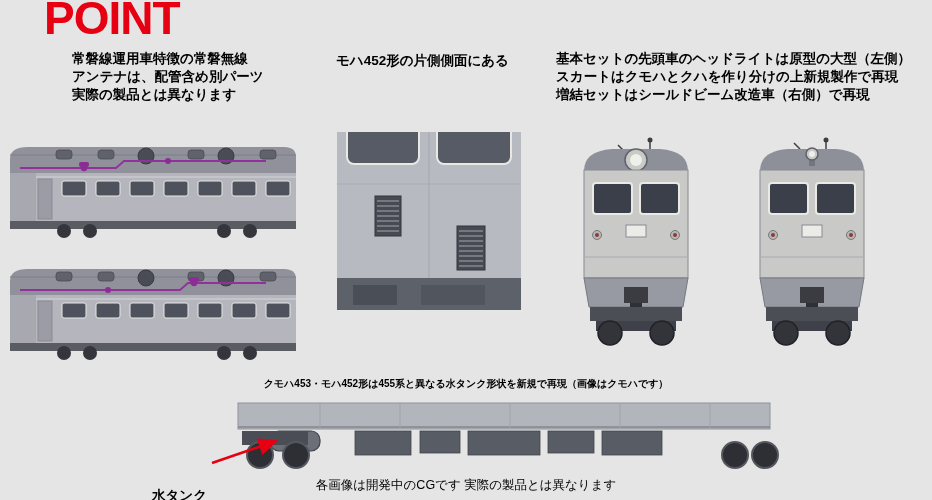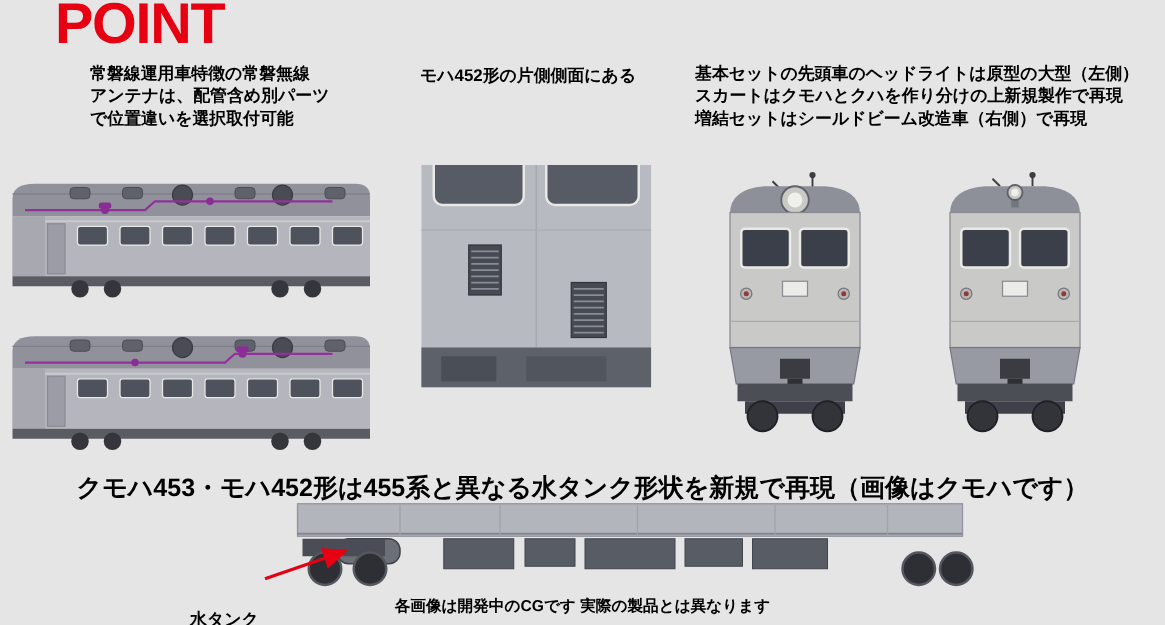--- a/index.html
+++ b/index.html
@@ -21,41 +21,41 @@
   .fig { position:absolute; }
   .fig svg { display:block; }
   .fig-antenna-1 { left:-2px;  top:129px; }
   .fig-antenna-2 { left:-2px;  top:251px; }
   .fig-louver    { left:337px; top:132px; }
   .fig-front-a   { left:566px; top:137px; }
   .fig-front-b   { left:742px; top:137px; }
 
   .wt-caption {
     position:absolute; left:0; top:377px; width:100%;
-    text-align:center; font-size:20px; font-weight:bold;
+    text-align:center; font-size:10px; font-weight:bold;
   }
   .wt-figure { position:absolute; left:150px; top:397px; width:630px; height:80px; }
   .wt-label  { position:absolute; left:2px; top:46px; font-size:13.5px; font-weight:bold;margin-top:44px; }
 
   .footer-note {
     position:absolute; left:0; top:477px; width:100%;
-    text-align:center; font-size:12.5px; font-weight:bold;
+    text-align:center; font-size:12.5px; font-weight:normal;
   }
 </style>
 </head>
 <body>
 
 <div class="page">
 
   <h1 class="point-title">POINT</h1>
 
   <div class="caption cap-antenna">
     <div>常磐線運用車特徴の常磐無線</div>
     <div>アンテナは、配管含め別パーツ</div>
-    <div>で位置違いを選択取付可能</div>
+    <div>実際の製品とは異なります</div>
   </div>
 
   <div class="fig fig-antenna-1">
     <svg viewBox="0 0 305 112" width="305" height="112">
       <path d="M12 44 L12 30 Q12 18 30 18 L286 18 Q298 18 298 28 L298 44 Z" fill="#90919a"></path>
       <line x1="12" y1="26" x2="298" y2="26" stroke="#7e7f88" stroke-width="1"></line>
       <g fill="#5f616b" stroke="#4b4d56" stroke-width="0.8">
         <rect x="58" y="21" width="16" height="9" rx="3"></rect>
         <rect x="100" y="21" width="16" height="9" rx="3"></rect>
         <rect x="190" y="21" width="16" height="9" rx="3"></rect>

